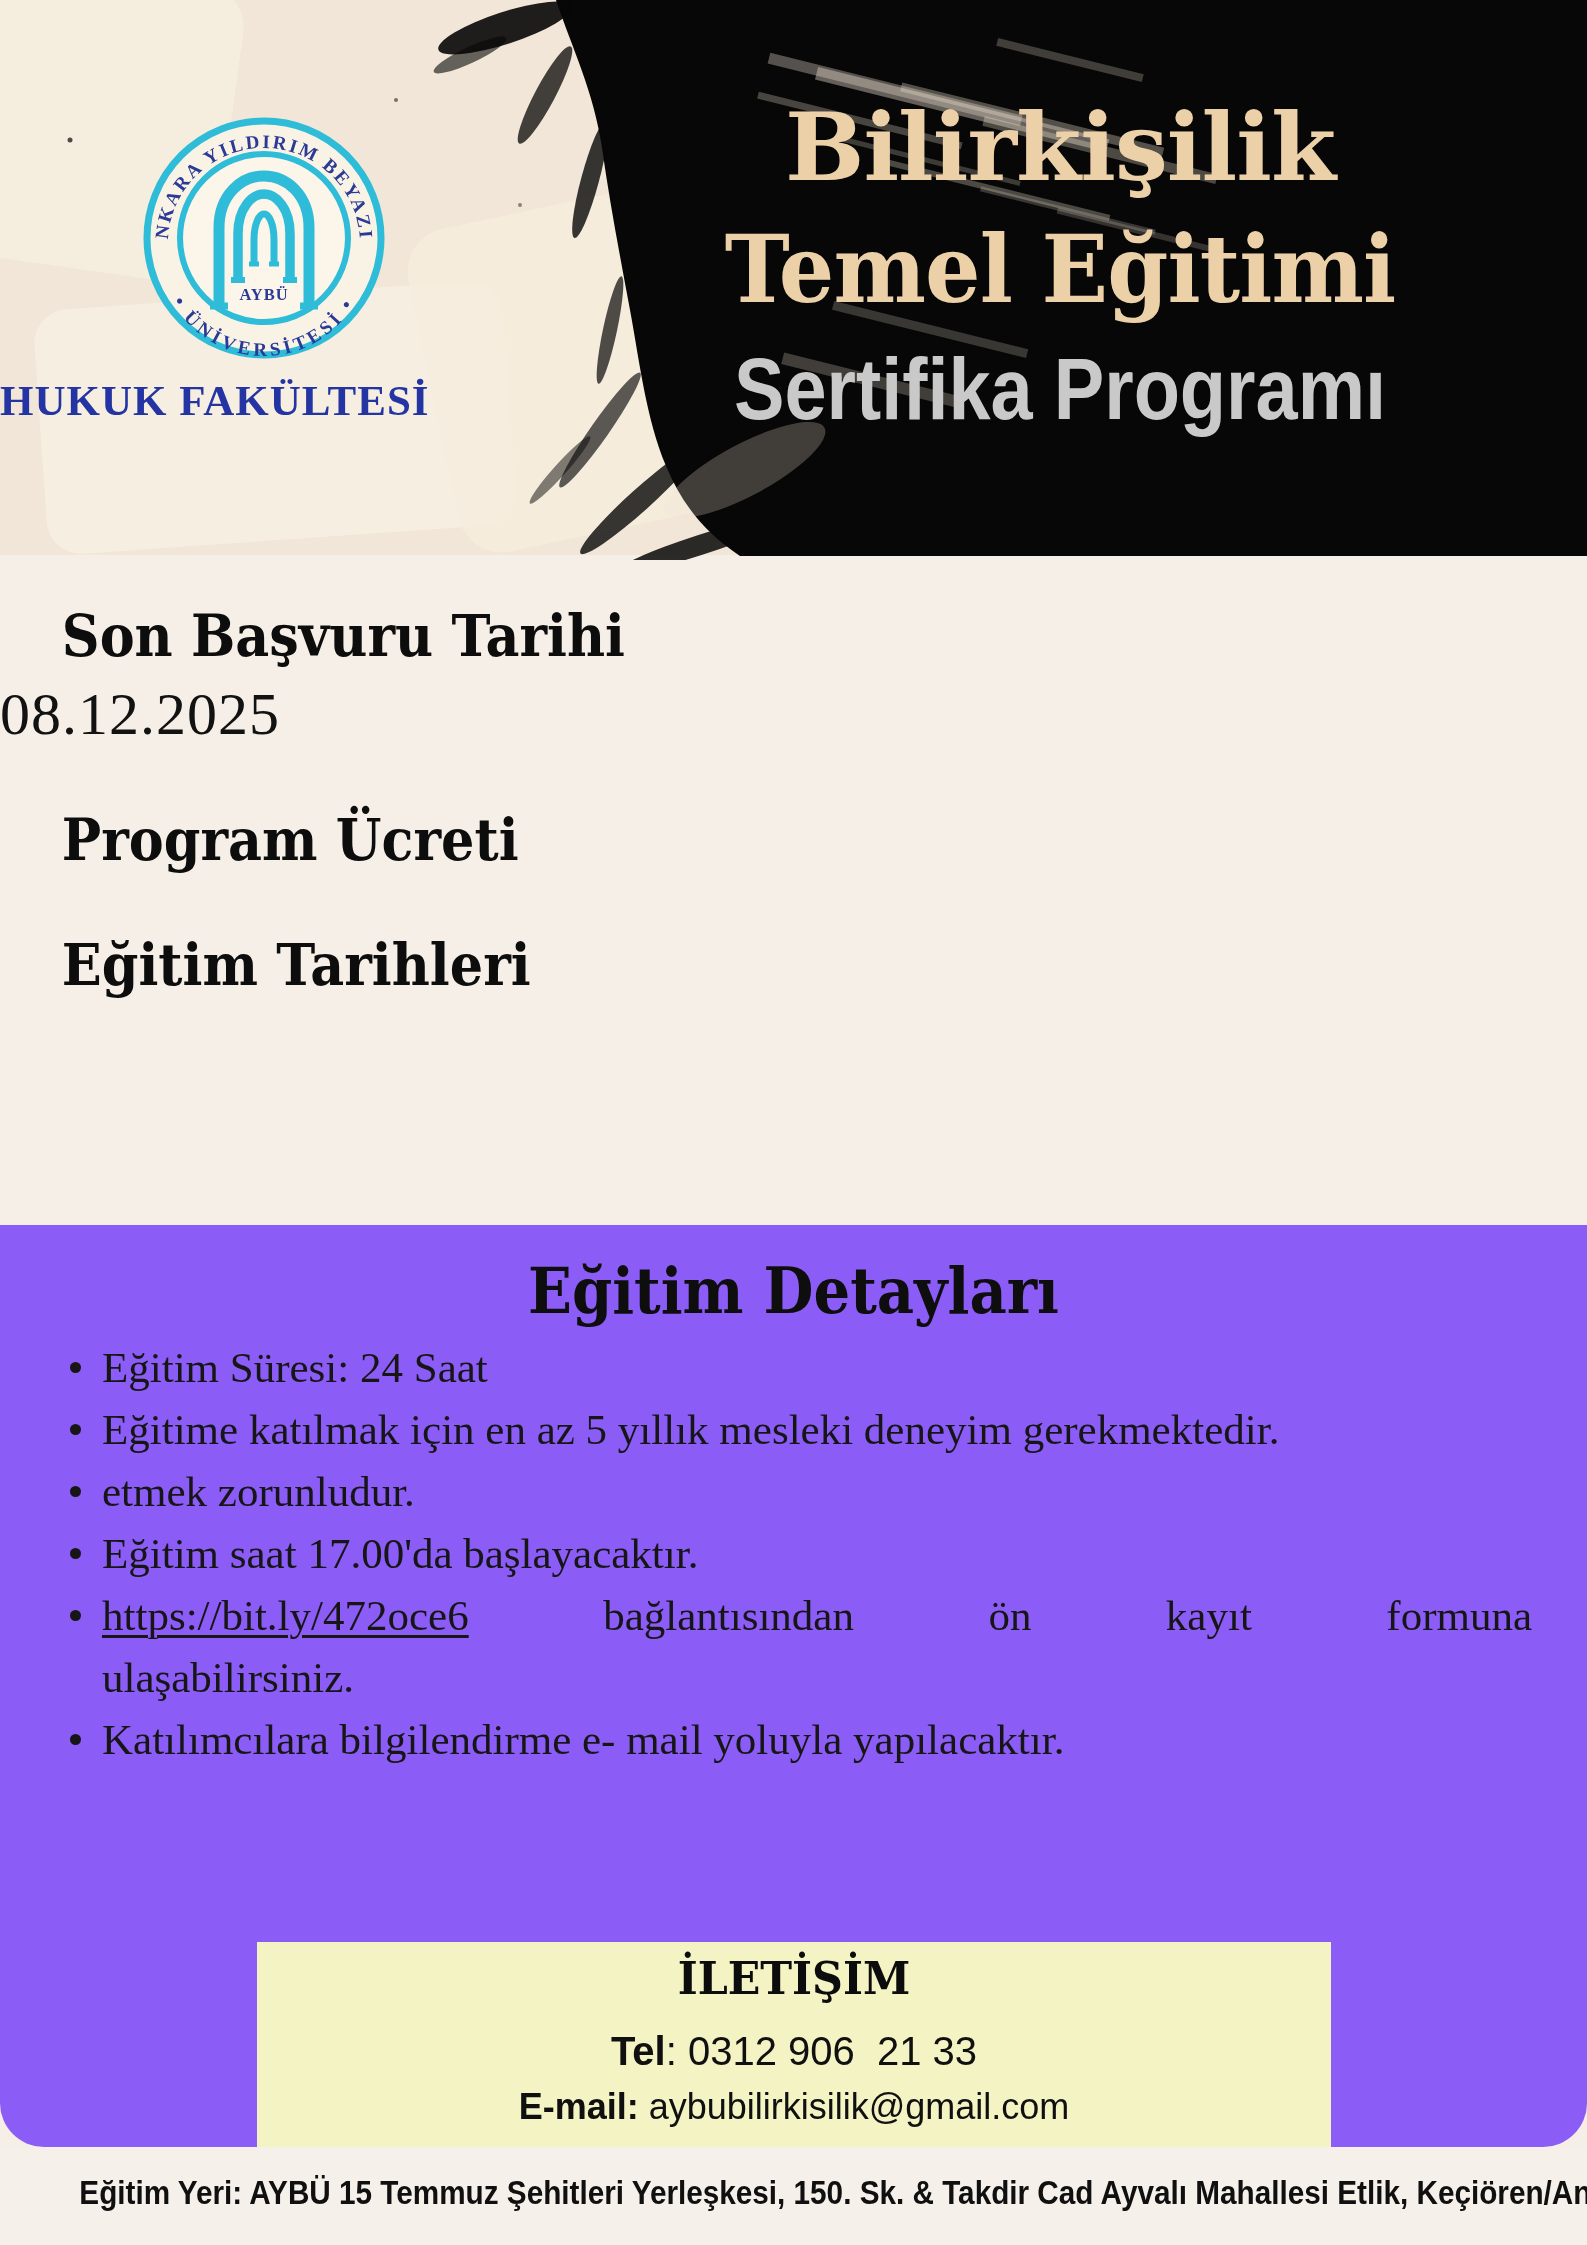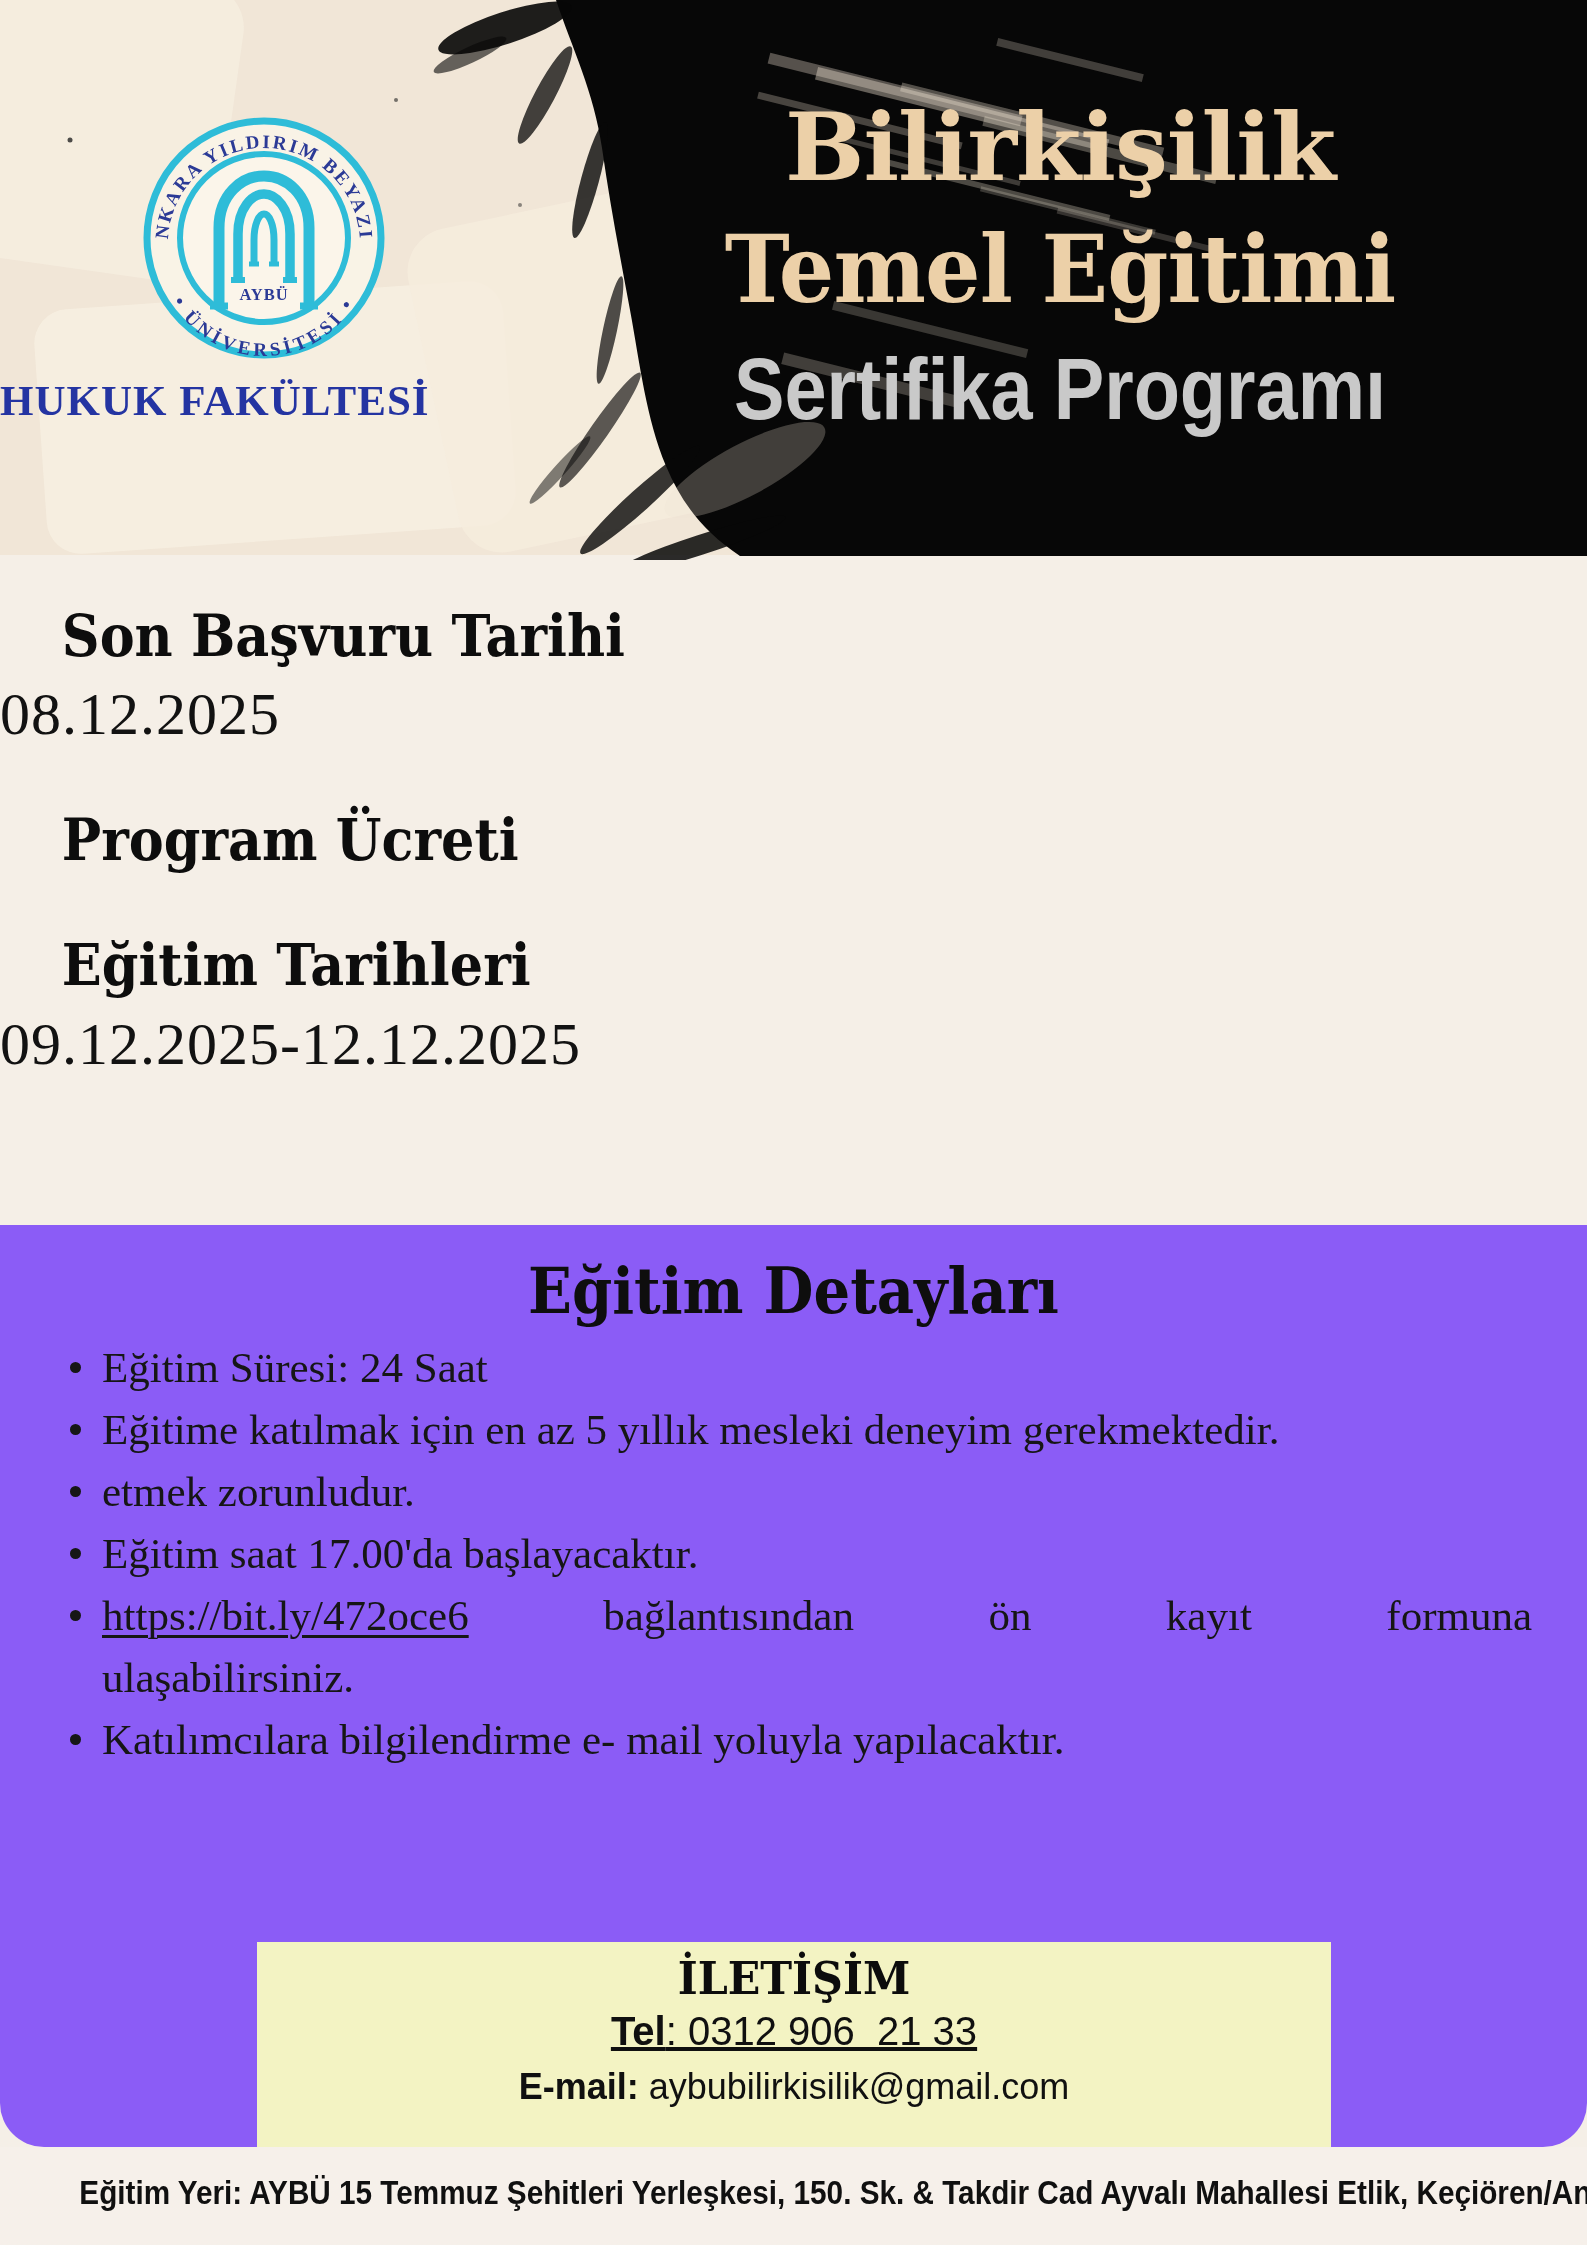--- a/index.html
+++ b/index.html
@@ -72,21 +72,21 @@
   .link-text { text-decoration:underline; text-underline-offset:5px; text-decoration-thickness:2.5px; }
   
   .contact-box {
     position:absolute; left:257px; top:717px; width:1074px; height:205px;
     background:#f3f3c3; text-align:center; font-family:"Liberation Sans", sans-serif; color:#101010;
   }
   .contact-heading {
     margin-top:10px; font-family:"DejaVu Serif", serif; font-weight:700;
     font-size:45px; line-height:54px; transform:scaleX(.95); color:#0c0c0c;
   }
-  .tel-line { margin-top:0; font-size:40px; line-height:50px;text-decoration:underline; }
+  .tel-line { margin-top:20px; font-size:40px; line-height:50px; }
   .email-line { margin-top:6px; font-size:36px; line-height:50px; }
   .lbl { font-weight:700; }
   .val { white-space:pre-wrap; }
   
   .footer { position:absolute; top:2147px; left:0; width:1587px; height:98px; background:#f6f0ea; text-align:center; }
   .footer-line {
     margin-top:26px; font-family:"Liberation Sans", sans-serif; font-weight:700;
     font-size:33px; line-height:40px; color:#101010; transform:scaleX(.9); white-space:nowrap;
   }
 </style>
@@ -173,21 +173,20 @@
     </div>
   </div>
 
   <div class="mid">
     <div class="serif-head mt-deadline-label">Son Başvuru Tarihi</div>
     <div class="value-line mt-deadline-value">08.12.2025</div>
 
     <div class="serif-head mt-fee-label">Program Ücreti</div>
 
     <div class="serif-head mt-dates-label">Eğitim Tarihleri</div>
-    <div class="value-line mt-dates-value">09.12.2025-12.12.2025</div>
   </div>
 
   <div class="peach">
     <div class="details-heading">Eğitim Detayları</div>
 
     <ul class="bullets">
       <li>
           <span class="bline">Eğitim Süresi: 24 Saat</span>
         </li>
       <li>

